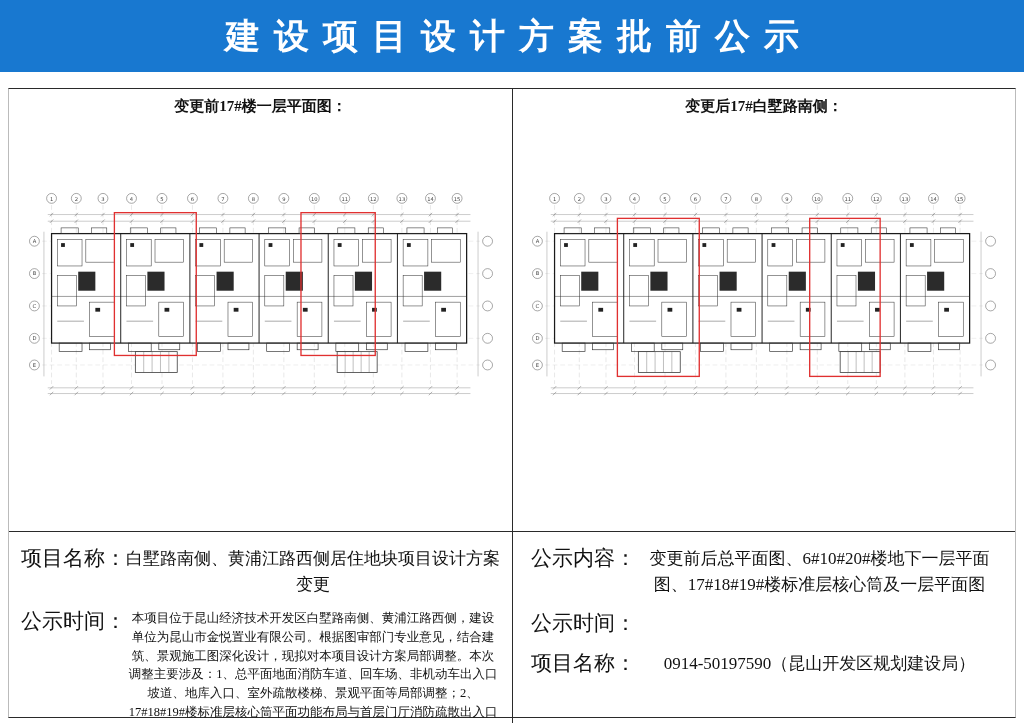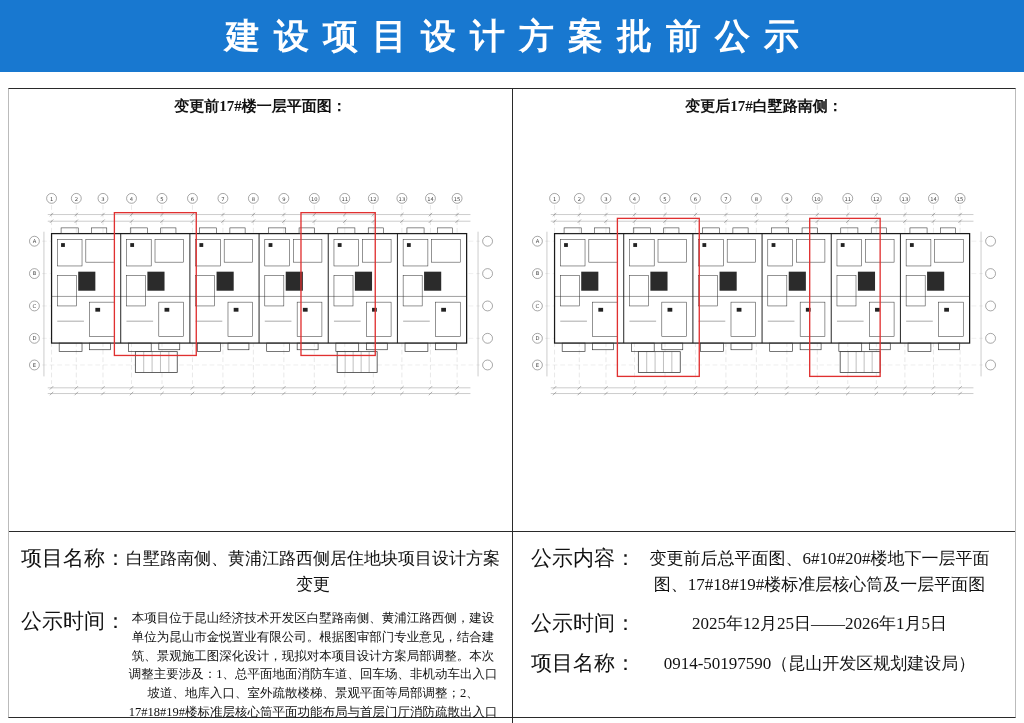--- a/index.html
+++ b/index.html
@@ -512,21 +512,20 @@
     </div>
   </div>
 
   <div class="cell right bottom" style="padding-top:12px;padding-left:18px;">
     <div class="info-row">
       <span class="info-label">公示内容：</span>
       <span class="info-value strong">变更前后总平面图、6#10#20#楼地下一层平面图、17#18#19#楼标准层核心筒及一层平面图</span>
     </div>
     <div class="info-row mt12">
       <span class="info-label">公示时间：</span>
-      <span class="info-value strong">2025年12月25日——2026年1月5日</span>
     </div>
     <div class="info-row mt12">
       <span class="info-label">项目名称：</span>
       <span class="info-value strong">0914-50197590（昆山开发区规划建设局）</span>
     </div>
   </div>
 
 </div>
 
 </body></html>

